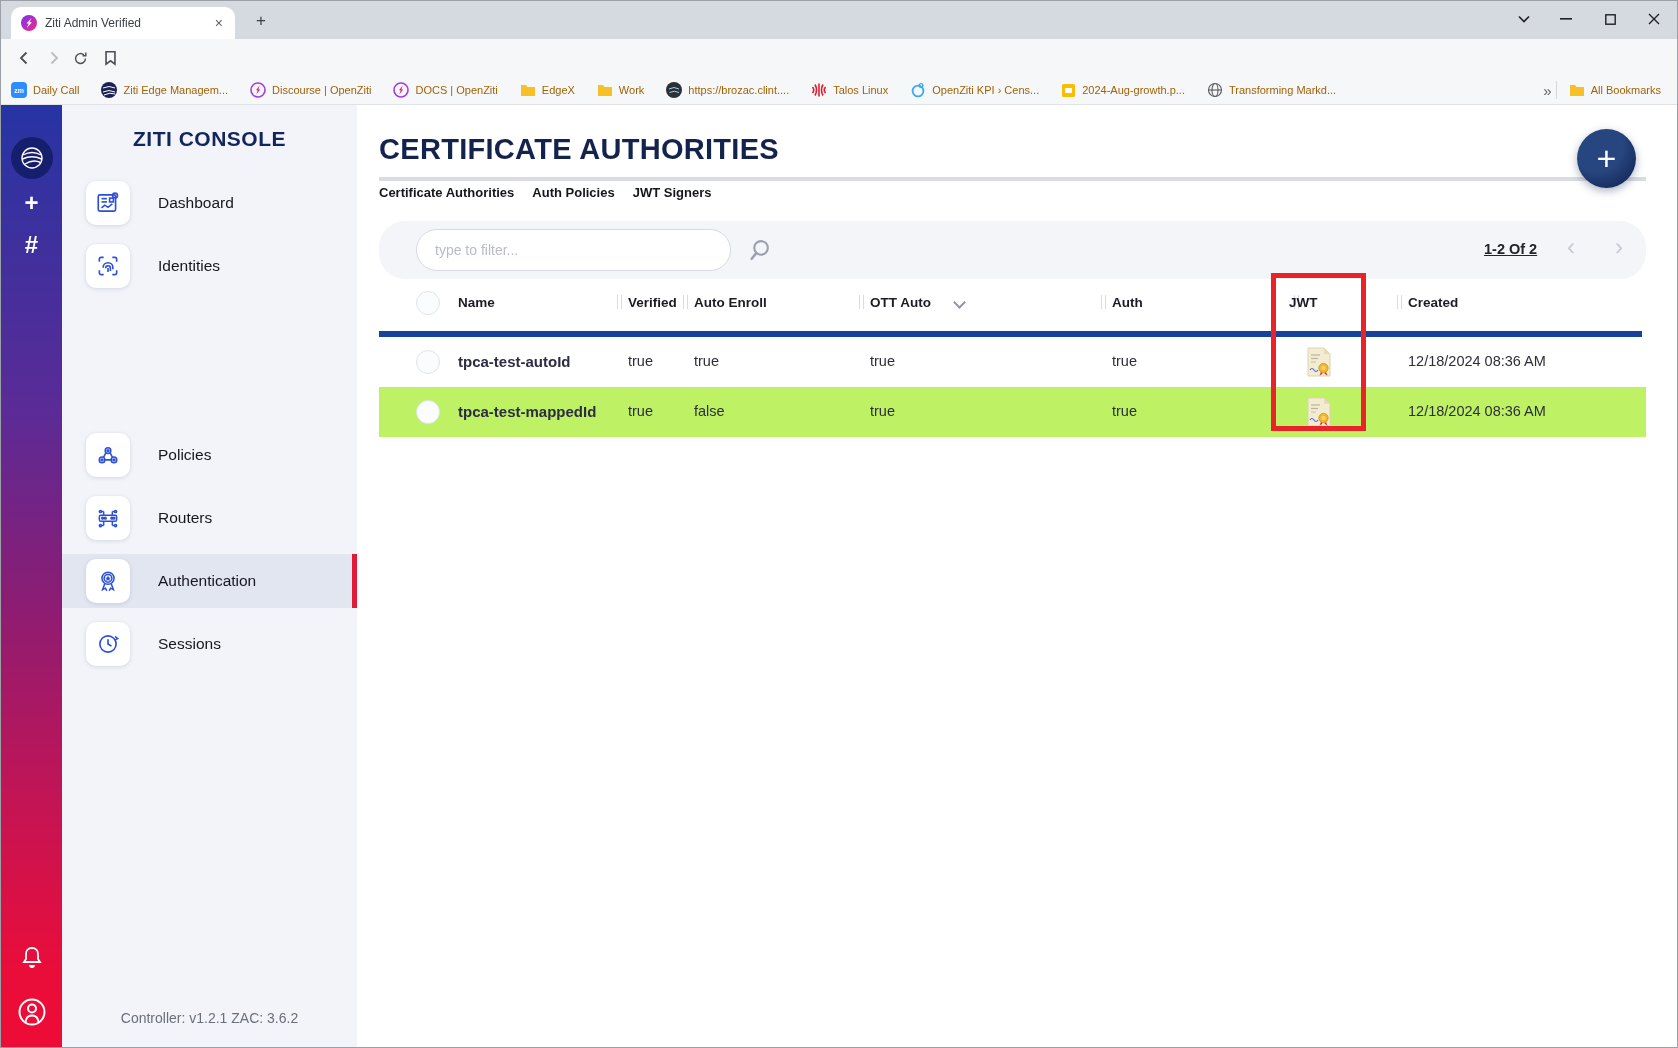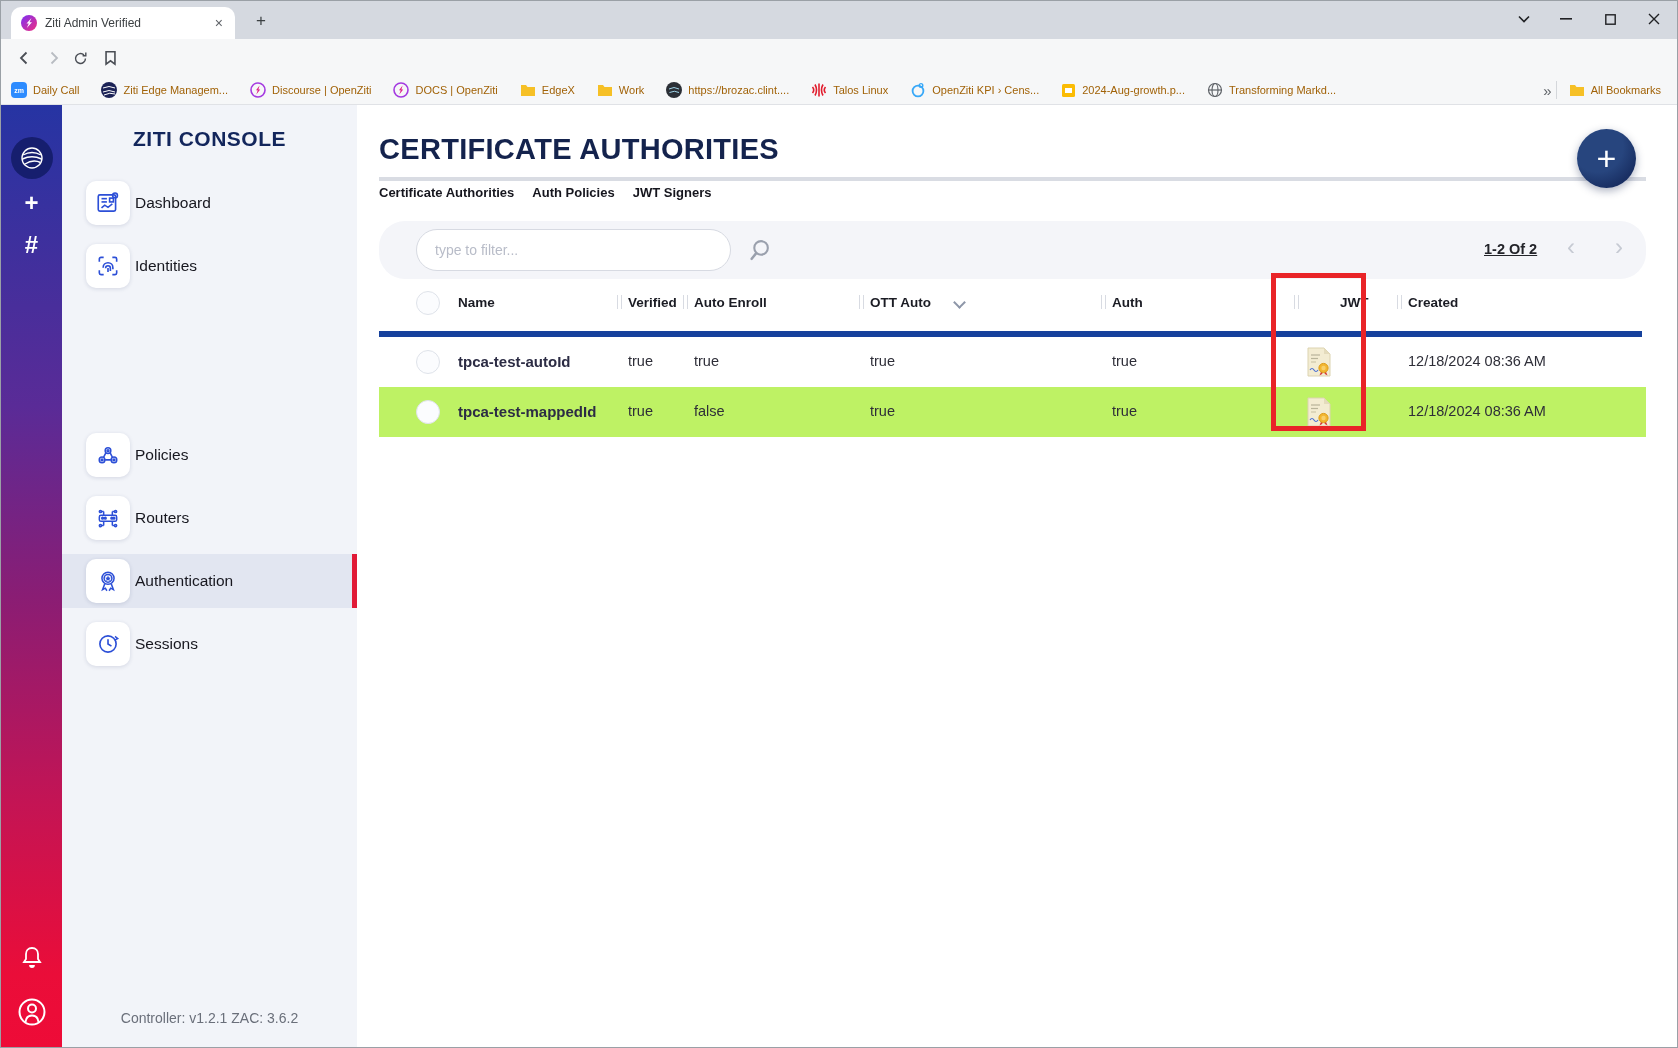--- a/index.html
+++ b/index.html
@@ -41,21 +41,21 @@
   .rail-item { position:absolute; left:0; width:61px; display:flex; justify-content:center; }
   .rail-logo { width:42px; height:42px; border-radius:50%; background:#161e6e; display:flex; align-items:center; justify-content:center; }
   .rail-glyph { color:#fff; font-size:24px; font-weight:bold; }
 
   .sidebar { position:absolute; left:61px; top:0; width:295px; height:944px; background:#f2f4f9; }
   .sb-title { position:absolute; left:0; top:22px; width:100%; text-align:center; font-size:21px; font-weight:800; letter-spacing:0.5px; color:#13265c; }
   .sb-item { position:absolute; left:0; width:295px; height:54px; display:flex; align-items:center; cursor:pointer; }
   .sb-item.active { background:#e2e6f1; }
   .sb-item.active::after { content:""; position:absolute; right:0; top:0; width:5px; height:100%; background:#e11a37; }
   .sb-card { width:44px; height:44px; margin-left:24px; background:#fff; border-radius:10px; box-shadow:0 1px 4px rgba(30,40,90,.14); display:flex; align-items:center; justify-content:center; }
-  .sb-label { margin-left:5px; font-size:15.5px; color:#17171f; }
+  .sb-label { margin-left:28px; font-size:15.5px; color:#17171f; }
   .sb-footer { position:absolute; left:0; top:905px; width:100%; text-align:center; font-size:14px; color:#6a6f7a; }
 
   .main { position:absolute; left:356px; top:0; width:1322px; height:944px; background:#fff; }
   .page-title { position:absolute; left:22px; top:28px; font-size:29px; font-weight:800; letter-spacing:0.3px; color:#14234d; }
   .title-rule { position:absolute; left:22px; top:72px; width:1267px; height:4px; background:#d9dce3; }
   .fab { position:absolute; left:1220px; top:24px; width:59px; height:59px; border-radius:50%;
          background:radial-gradient(circle at 35% 30%, #27457e 0 45%, #192f63 75%); box-shadow:0 3px 8px rgba(20,35,77,.35);
          color:#fff; font-size:34px; font-weight:300; display:flex; align-items:center; justify-content:center; z-index:6; cursor:pointer; }
   .subtabs { position:absolute; left:22px; top:80px; display:flex; gap:18px; }
   .subtab { font-size:13px; font-weight:bold; color:#16161e; cursor:pointer; }
@@ -449,21 +449,21 @@
         <span class="sortchev"></span>
         <span class="colsep" style="left:238px"></span>
         <span class="th" style="left:249px">Verified</span>
         <span class="colsep" style="left:304px"></span>
         <span class="th" style="left:315px">Auto Enroll</span>
         <span class="colsep" style="left:480px"></span>
         <span class="th" style="left:491px">OTT Auto</span>
         <span class="colsep" style="left:722px"></span>
         <span class="th" style="left:733px">Auth</span>
         <span class="colsep" style="left:915px"></span>
-        <span class="th" style="left:961px">JWT</span>
+        <span class="th" style="left:910px">JWT</span>
         <span class="colsep" style="left:1018px"></span>
         <span class="th" style="left:1029px">Created</span>
       </div>
       <div class="table-rule"></div>
 
       <div class="trow" style="top:232px; background:#fff">
         <span class="selcircle" style="top:13px"></span>
         <span class="cell name" style="left:79px">tpca-test-autoId</span>
         <span class="cell" style="left:249px">true</span>
         <span class="cell" style="left:315px">true</span>

